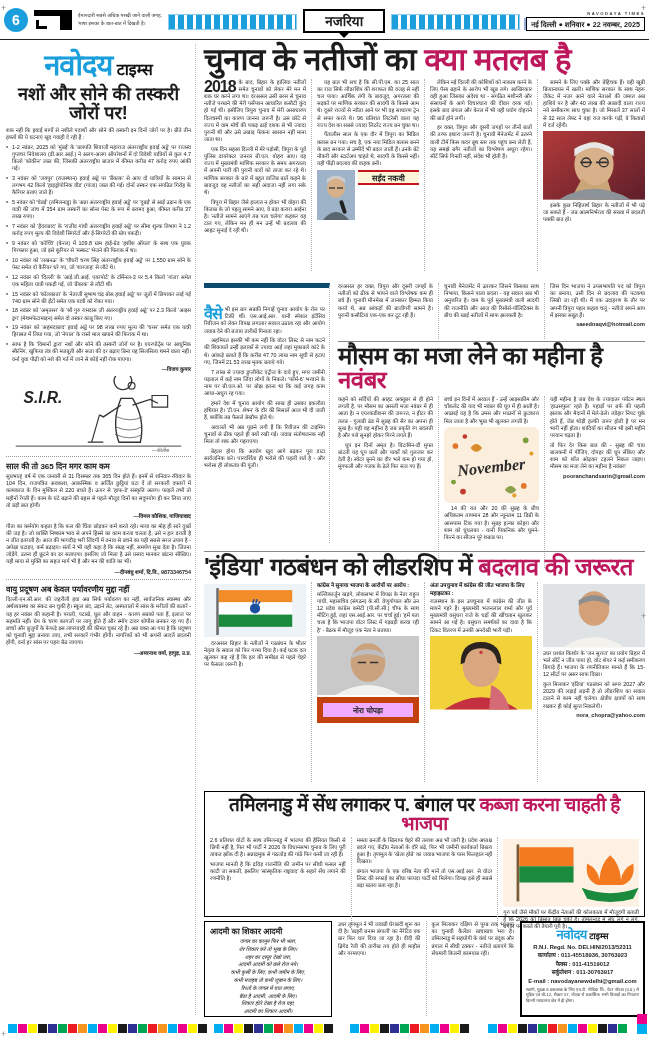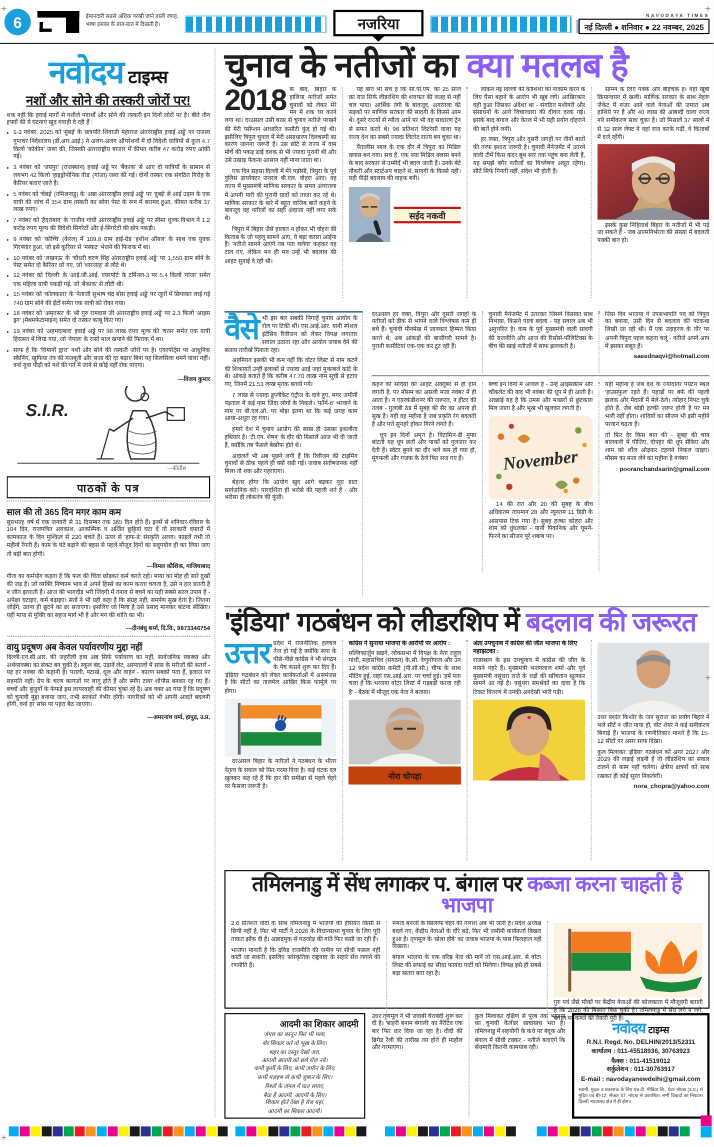--- a/index.html
+++ b/index.html
@@ -20,61 +20,61 @@
   .datebox{border:1px solid #000;font-size:7.2px;font-weight:bold;padding:1px 4px;margin-top:1px;box-shadow:-3px 0 0 -1px #9ad;}
   
   .jp{font-size:5.4px;line-height:1.33;text-align:justify;margin:0 0 2.5px;text-indent:7px;color:#222;}
   .first{text-indent:0;}
   .lead{font-size:5.5px;line-height:1.3;font-weight:bold;margin:0 0 1px;color:#111;}
   .bullet{text-indent:0;padding-left:6px;position:relative;}
   .bullet::before{content:"\25CF";position:absolute;left:0;top:1px;font-size:3.6px;}
   .cols{display:flex;align-items:stretch;}
   .col{flex:1;overflow:hidden;min-width:0;}
   .col+.col{border-left:1px dotted #b3b3b3;margin-left:5px;padding-left:5px;}
-  .dropcap{float:left;font-weight:800;font-size:27px;line-height:.82;margin:1px 3px 0 0;letter-spacing:-1px;}
+  .dropcap{float:left;font-weight:800;font-size:16px;line-height:.82;margin:1px 3px 0 0;letter-spacing:-1px;}
   .dropcap.blue{color:#1b9fdc;}
-  .blue{color:#8b5cf6;}
+  .blue{color:#be185d;}
   .email{font-size:5.6px;font-weight:bold;text-align:right;margin-top:1px;}
   .sign{font-size:5.4px;font-weight:bold;text-align:right;margin:1px 0 3px;}
   h1,h2,h3,h4{margin:0;font-family:"Liberation Sans",sans-serif;}
   .headline{font-weight:800;letter-spacing:-.5px;line-height:1.02;}
   
   #leftcol{left:6px;top:44px;width:190px;height:971px;overflow:hidden;border-right:1px dotted #bbb;padding-right:4px;box-sizing:border-box;}
   .masthead{text-align:center;margin-bottom:2px;}
   .masthead .b1{font-size:29px;font-weight:800;color:#1b9fdc;letter-spacing:-1px;}
   .masthead .b2{font-size:16px;font-weight:800;color:#111;}
   .ed-kicker{text-align:center;font-size:12.5px;font-weight:800;margin-top:2px;}
-  .ed-title{text-align:center;font-size:12px;font-weight:800;line-height:1.05;margin:1px 0 4px;text-decoration:underline;}
+  .ed-title{text-align:center;font-size:18px;font-weight:800;line-height:1.05;margin:1px 0 4px;}
   .letters-hd{border:1.5px solid #000;text-align:center;font-weight:800;font-size:10px;padding:2px 0;margin:4px 0 2px;letter-spacing:1px;}
   .letter h4{font-size:8px;text-align:left;margin:2px 0 2px;border-top:1px dotted #999;padding-top:3px;}
   
   figure{margin:2px 0;}
   .ph{width:100%;display:block;}
-  .authstrip{display:flex;gap:3px;align-items:center;margin:3px 0;}
+  .authstrip{display:flex;gap:3px;align-items:flex-start;margin:3px 0;}
   .authstrip svg{flex:0 0 38px;}
   .namebox-red{flex:1;display:flex;align-items:center;justify-content:center;font-weight:800;font-size:8px;background:#fdf6d8;border-top:2.5px solid #c4161c;border-bottom:2.5px solid #c4161c;}
   .namebox-yel{flex:1;display:flex;align-items:center;justify-content:center;font-weight:800;font-size:7.5px;background:#f6e33c;border:1px solid #caa12a;}
-  .nameboxsolo{background:#c2410c;border:1px solid #c2410c;font-weight:800;font-size:7.5px;text-align:center;padding:2px 1px;margin:2px 0;}
+  .nameboxsolo{background:#f0abfc;border:6px solid #c2410c;font-weight:800;font-size:7.5px;text-align:center;padding:2px 1px;margin:2px 0;}
   
   #main-art{left:204px;top:44px;width:441px;}
   #main-art .headline{font-size:31px;}
   #main-body{height:192px;margin-top:3px;}
   #main-cont{left:338px;top:283px;width:307px;height:56px;}
-  #aside{left:204px;top:283px;width:126px;height:260px;overflow:hidden;border-right:1px dotted #bbb;padding-right:4px;box-sizing:border-box;border-top:1px solid #0c4a6e;padding-top:3px;}
+  #aside{left:204px;top:283px;width:126px;height:260px;overflow:hidden;border-right:1px dotted #bbb;padding-right:4px;box-sizing:border-box;border-top:5px solid #0c4a6e;padding-top:18px;}
   #weather{left:338px;top:341px;width:307px;border-top:1px solid #888;padding-top:2px;}
   #weather .headline{font-size:24px;}
   #weather-body{height:172px;margin-top:3px;}
   #india{left:204px;top:551px;width:441px;border-top:1px solid #888;padding-top:3px;}
   #india .headline{font-size:24px;}
   #india-body{height:200px;margin-top:3px;}
   #tn{left:204px;top:791px;width:441px;height:126px;border:1.5px solid #000;padding:3px 5px;box-sizing:border-box;}
   #tn .headline{font-size:19px;text-align:center;}
   #tn-body{height:92px;margin-top:3px;}
   #poembox{left:204px;top:921px;width:128px;height:96px;border:1.5px solid #000;padding:3px 5px;box-sizing:border-box;overflow:hidden;}
-  .poem-title{font-size:8px;font-weight:800;text-align:right;margin-bottom:2px;font-family:Liberation Serif, serif;}
+  .poem-title{font-size:8px;font-weight:800;text-align:left;margin-bottom:2px;}
   .pline{font-size:5.2px;line-height:1.5;text-align:center;font-style:italic;color:#222;}
   #tn-bottom{left:338px;top:921px;width:176px;height:95px;overflow:hidden;}
   #imprint{left:520px;top:921px;width:125px;height:96px;border:2px solid #000;padding:2px 4px;box-sizing:border-box;text-align:center;overflow:hidden;}
   #imprint .b1{font-size:13px;font-weight:800;color:#1b9fdc;letter-spacing:-.5px;}
   #imprint .b2{font-size:8.5px;font-weight:800;color:#111;}
   .imp-line{font-size:5.8px;font-weight:bold;line-height:1.45;}
   .imp-legal{font-size:4.2px;line-height:1.3;text-align:justify;margin-top:2px;color:#333;}
   
   .colorbar{display:flex;gap:1px;}
   .colorbar span{width:9px;height:9px;display:inline-block;}
@@ -134,21 +134,20 @@
         <path d="M118 23 C112 38 110 52 116 68 L138 68 C142 50 138 36 130 23 Z" fill="none" stroke="#333" stroke-width="1.4"></path>
         <path d="M118 30 L100 42 L96 40 M130 30 L148 24 L156 28" fill="none" stroke="#333" stroke-width="1.4"></path>
         <path d="M150 20 h16 v12 h-16 z" fill="none" stroke="#333" stroke-width="1.2"></path>
         <path d="M114 42 q14 6 26 0 M112 52 q16 7 28 0 M112 60 q16 7 28 0" fill="none" stroke="#555" stroke-width=".8"></path>
         <path d="M96 40 L88 68 M100 68 l-16 0" fill="none" stroke="#333" stroke-width="1.2"></path>
         <path d="M10 72 H180" stroke="#444" stroke-width="1"></path>
         <text x="150" y="78" font-size="5" fill="#555">—कीर्तीश</text>
       </svg>
     </figure>
 
-    <div class="letters-hd">पाठकों के पत्र</div>
     <div>
         <div class="letter">
         <h4>साल की तो 365 दिन मगर काम कम</h4>
         <p class="jp first">सुप्रभात्! वर्ष में एक जनवरी से 31 दिसम्बर तक 365 दिन होते हैं। इनमें से शनिवार-रविवार के 104 दिन, राजपत्रित अवकाश, आकस्मिक व अर्जित छुट्टियां घटा दें तो सरकारी दफ्तरों में कामकाज के दिन मुश्किल से 220 बचते हैं। ऊपर से 'हाफ-डे' संस्कृति अलग। फाइलें तभी तो महीनों रेंगती हैं। काम के घंटे बढ़ाने की बहस से पहले मौजूद दिनों का सदुपयोग ही कर लिया जाए तो बड़ी बात होगी।</p>
         <div class="sign">—विमल कौशिक, गाजियाबाद</div>
       </div>
         <div class="letter">
         <p class="jp first">गीता का कर्मयोग कहता है कि फल की चिंता छोड़कर कर्म करते रहो। माया का मोह ही सारे दुखों की जड़ है। जो व्यक्ति निष्काम भाव से अपने हिस्से का काम करता चलता है, उसे न हार डराती है न जीत इतराती है। आज की भागदौड़ भरी जिंदगी में तनाव से बचने का यही सबसे सरल उपाय है - अपेक्षा घटाइए, कर्म बढ़ाइए। संतों ने भी यही कहा है कि संग्रह नहीं, समर्पण सुख देता है। जितना जोड़ेंगे, उतना ही छूटने का डर सताएगा। इसलिए जो मिला है उसे प्रसाद मानकर बांटना सीखिए। यही माया से मुक्ति का सहज मार्ग भी है और मन की शांति का भी।</p>
         <div class="sign">—दीनबंधु शर्मा, दि.वि., 9873346754</div>
       </div>
@@ -240,20 +239,21 @@
     <div>
         <p class="jp">अहमियत इसकी भी कम नहीं कि वोटर लिस्ट से नाम कटने की शिकायतें उन्हीं इलाकों से ज्यादा आईं जहां मुकाबले कांटे के थे। आंकड़े बताते हैं कि करीब 47.70 लाख नाम सूची से हटाए गए, जिनमें 21.53 लाख मृतक बताये गये।</p>
         <p class="jp">7 लाख से ज्यादा डुप्लीकेट एंट्रीज के दावे हुए, मगर जमीनी पड़ताल में कई नाम जिंदा लोगों के निकले। 'फॉर्म-6' भरवाने के नाम पर बी.एल.ओ. पर बोझ इतना था कि कई जगह काम आधा-अधूरा रह गया।</p>
         <p class="jp">हमारे देश में चुनाव आयोग की साख ही उसका इकलौता हथियार है। 'टी.एन. शेषन' के दौर की मिसालें आज भी दी जाती हैं, क्योंकि तब फैसले बेखौफ होते थे।</p>
         <p class="jp">अदालतें भी अब पूछने लगी हैं कि रिवीजन की टाइमिंग चुनावों से ठीक पहले ही क्यों रखी गई। जवाब संतोषजनक नहीं मिला तो शक और गहराएगा।</p>
         <p class="jp">बेहतर होगा कि आयोग खुद आगे बढ़कर पूरा डाटा सार्वजनिक करे। पारदर्शिता ही भरोसे की पहली शर्त है - और भरोसा ही लोकतंत्र की पूंजी।</p>
       </div>
   </div>
 
   <div id="weather" class="abs">
+    <h2 class="headline"><span>मौसम का मजा लेने का महीना है </span><span class="blue">नवंबर</span></h2>
     <div id="weather-body" class="cols">
       <div class="col">
         <div>
             <p class="jp first">कहने को सर्दियों की आहट अक्तूबर से ही होने लगती है, पर मौसम का असली मजा नवंबर में ही आता है। न एयरकंडीशनर की जरूरत, न हीटर की तलब - गुलाबी ठंड में सुबह की सैर का अपना ही सुख है। यही वह महीना है जब प्रकृति रंग बदलती है और पत्ते सुनहरे होकर गिरने लगते हैं।</p>
           </div>
         <div>
             <p class="jp">धूप इन दिनों अमृत है। विटामिन-डी मुफ्त बांटती यह धूप छतों और पार्कों को गुलजार कर देती है। स्वेटर बुनने का दौर भले कम हो गया हो, मूंगफली और गजक के ठेले फिर सज गए हैं।</p>
           </div>
       </div>
       <div class="col">
@@ -287,21 +287,20 @@
           </div>
         <div class="email">pooranchandsarin@gmail.com</div>
       </div>
     </div>
   </div>
 
   <div id="india" class="abs">
     <h2 class="headline"><span>'इंडिया' गठबंधन को लीडरशिप में </span><span class="blue">बदलाव की जरूरत</span></h2>
     <div id="india-body" class="cols">
       <div class="col">
-        <p class="jp first"><span class="dropcap blue">उत्तर</span><span>प्रदेश में राजनीतिक हलचल तेज हो गई है क्योंकि सपा के पीछे-पीछे कांग्रेस ने भी संगठन के पेंच कसने शुरू कर दिए हैं। 'इंडिया' गठबंधन को लेकर कार्यकर्ताओं में असमंजस है कि सीटों का तालमेल आखिर किस फार्मूले पर होगा।</span></p>
         <figure>
           <svg class="ph" viewBox="0 0 100 52" xmlns="http://www.w3.org/2000/svg">
             <rect width="100" height="52" fill="#eef3f7"></rect>
             <rect x="12" y="4" width="2.5" height="46" fill="#6b6b6b"></rect>
             <rect x="14.5" y="6" width="72" height="12" fill="#f28c28"></rect>
             <rect x="14.5" y="18" width="72" height="12" fill="#fff"></rect>
             <rect x="14.5" y="30" width="72" height="12" fill="#1c8a3c"></rect>
             <circle cx="50" cy="24" r="5" fill="#1b4fa0"></circle>
             <path d="M48 19 l1 -4 m2 4 l1 -4 m1 5 l2 -3" stroke="#1b4fa0" stroke-width="1.6" fill="none"></path>
           </svg>

